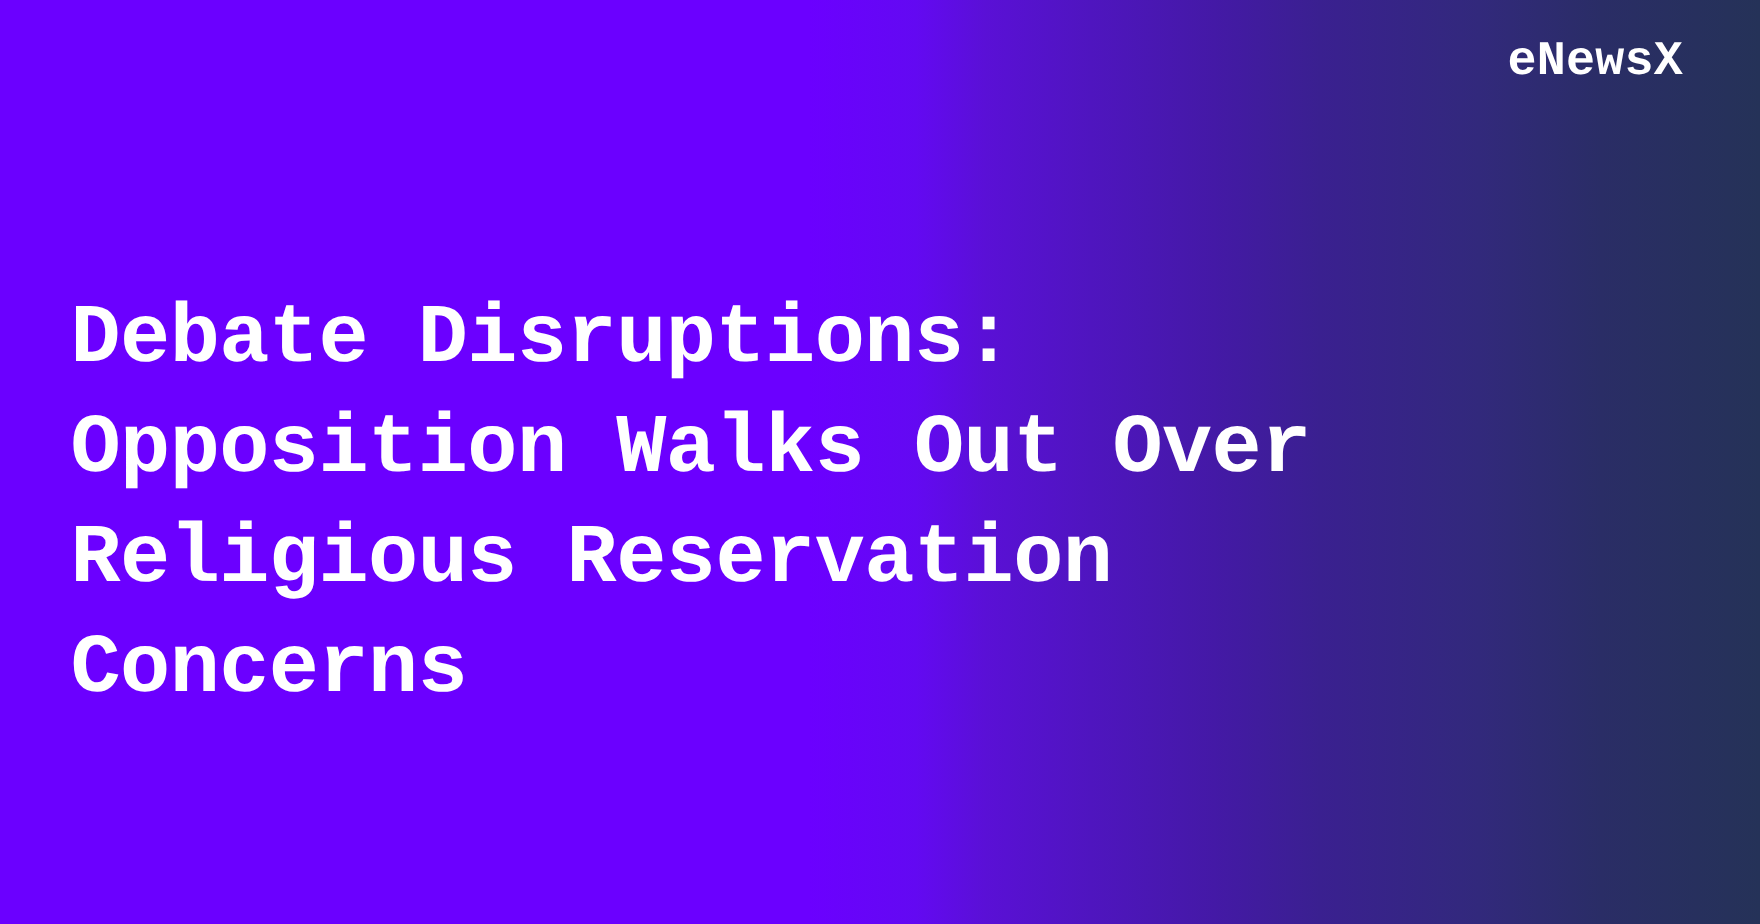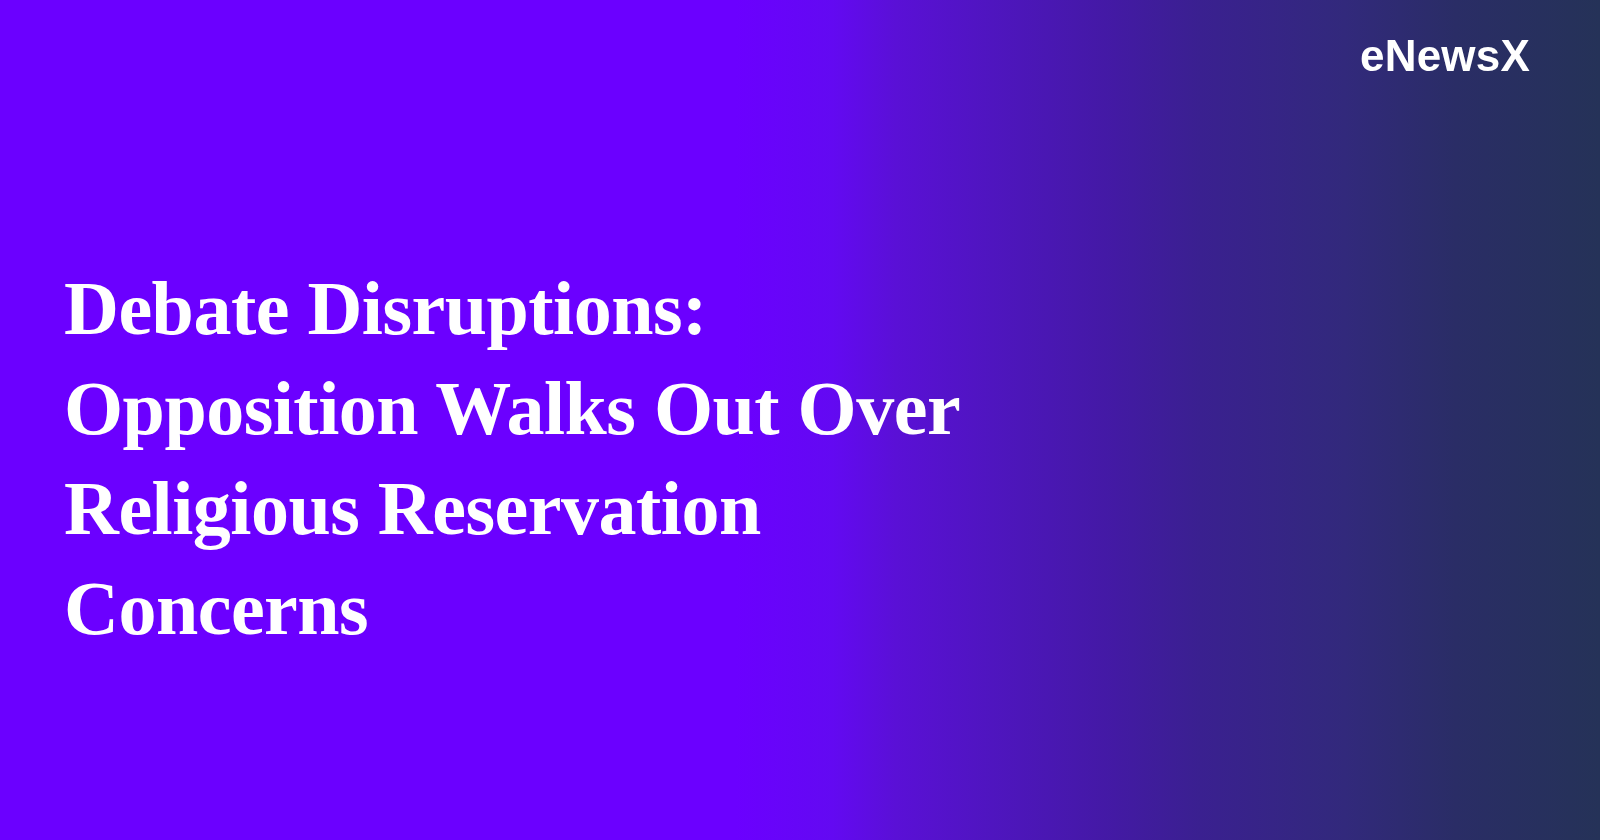--- a/index.html
+++ b/index.html
@@ -30,40 +30,40 @@
       #2a2d66 91%,
       #253258 100%
     );
   }
 
   
   .brand {
     position: absolute;
     top: 33px;
     right: 70px;
-    font-family: Liberation Sans, sans-serif;
+    font-family: Liberation Mono, monospace;
     font-size: 44px;
     font-weight: 700;
     line-height: 1.05;
     letter-spacing: 0.2px;
     color: #ffffff;
     white-space: nowrap;
   }
 
   
   .headline-wrap {
     position: absolute;
     left: 64px;
     top: 258px;
     width: 1330px;
   }
 
   .headline {
     margin: 0;
-    font-family: Liberation Serif, serif;
+    font-family: Liberation Mono, monospace;
     font-size: 76px;
     font-weight: 700;
     line-height: 100px;
     letter-spacing: -0.5px;
     color: #ffffff;
     white-space: pre-line;
   }
 </style>
 </head>
 <body>

